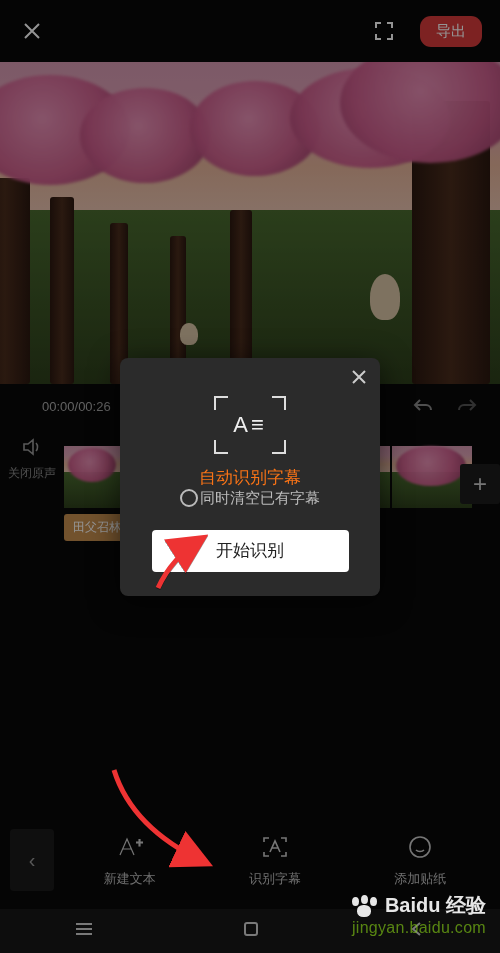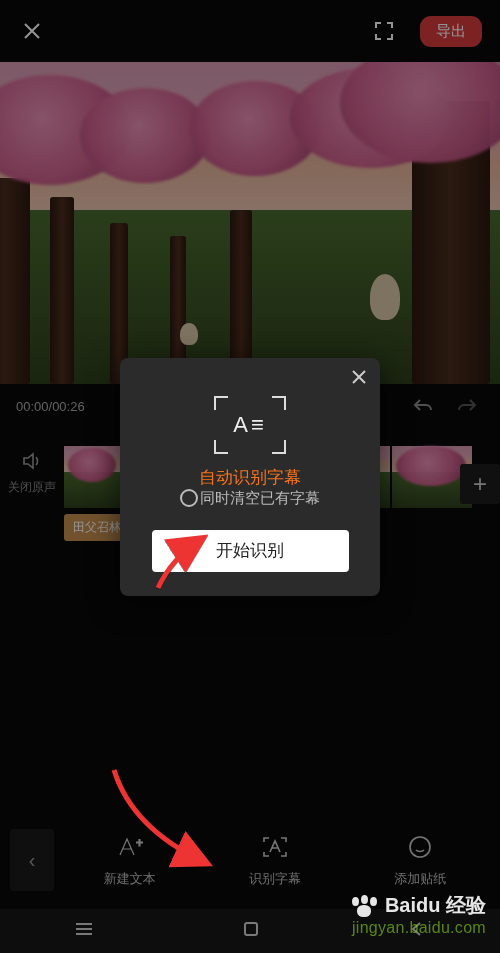--- a/index.html
+++ b/index.html
@@ -16,26 +16,26 @@
   background: linear-gradient(180deg,#d79ab2 0%,#dca2b5 35%,#e6b49a 70%,#e8c2af 100%); }
 .ground { position:absolute;left:0;right:0;bottom:0;height:54%;
   background: linear-gradient(180deg,#4a6b2f 0%,#2e401c 100%); }
 .trunk { position:absolute; bottom:0; background:linear-gradient(90deg,#2b1810,#4a2c1c,#2b1810); border-radius:3px; filter:blur(.3px); }
 .fol { position:absolute; border-radius:50%;
   background: radial-gradient(circle at 45% 40%, #e88fb5 0%, #cd5d8c 55%, #8e3560 100%);
   filter: blur(1.8px); opacity:.95; }
 .figure { position:absolute; width:30px; height:46px; border-radius:50% 50% 40% 40%; background:#d9c4a6; filter:blur(.4px); }
 
 .controls-row { height: 44px; display:flex; align-items:center; padding: 0 16px; color:#a8a8a8; font-size:13px; position: relative; }
-.timecode { flex:0 0 auto; }
+.timecode { flex:0 0 auto;margin-left:26px; }
 .mid-fill { flex:1; }
 .step-btn { width:34px; height:34px; display:flex; align-items:center; justify-content:center; color:#888; }
 
 .timeline { height: 164px; position:relative; padding: 0 0 0 64px; }
-.col-mute { position:absolute; left:0; top:22px; width:64px; display:flex; flex-direction:column; align-items:center; color:#888; font-size:12px; gap:4px; }
+.col-mute { position:absolute; left:0; top:8px; width:64px; display:flex; flex-direction:column; align-items:center; color:#888; font-size:12px; gap:4px; }
 .thumbs { display:flex; gap:2px; padding-top:18px; overflow:hidden; }
 .thumb { width:80px; height:62px; border-radius:3px; position:relative; }
 .thumb .sky { height:42%; } .thumb .ground{ height:58%; }
 .thumb .fol { filter:blur(.8px); }
 .add-clip { position:absolute; right:0; top:36px; width:40px; height:40px; background:#1d1d1d; border-radius:3px; display:flex;align-items:center;justify-content:center; color:#ccc; font-size:24px; }
 .chips { display:flex; gap:10px; margin-top:6px; }
 .chip { background:#c58e4f; color:#fff; font-size:12px; padding:5px 9px; border-radius:3px; white-space:nowrap; }
 .chip.alt { background:#3b7a78; }
 
 .bottombar { position:absolute; bottom:44px; left:0; right:0; height:98px; display:flex; align-items:center; padding:0 10px; gap:6px; }

